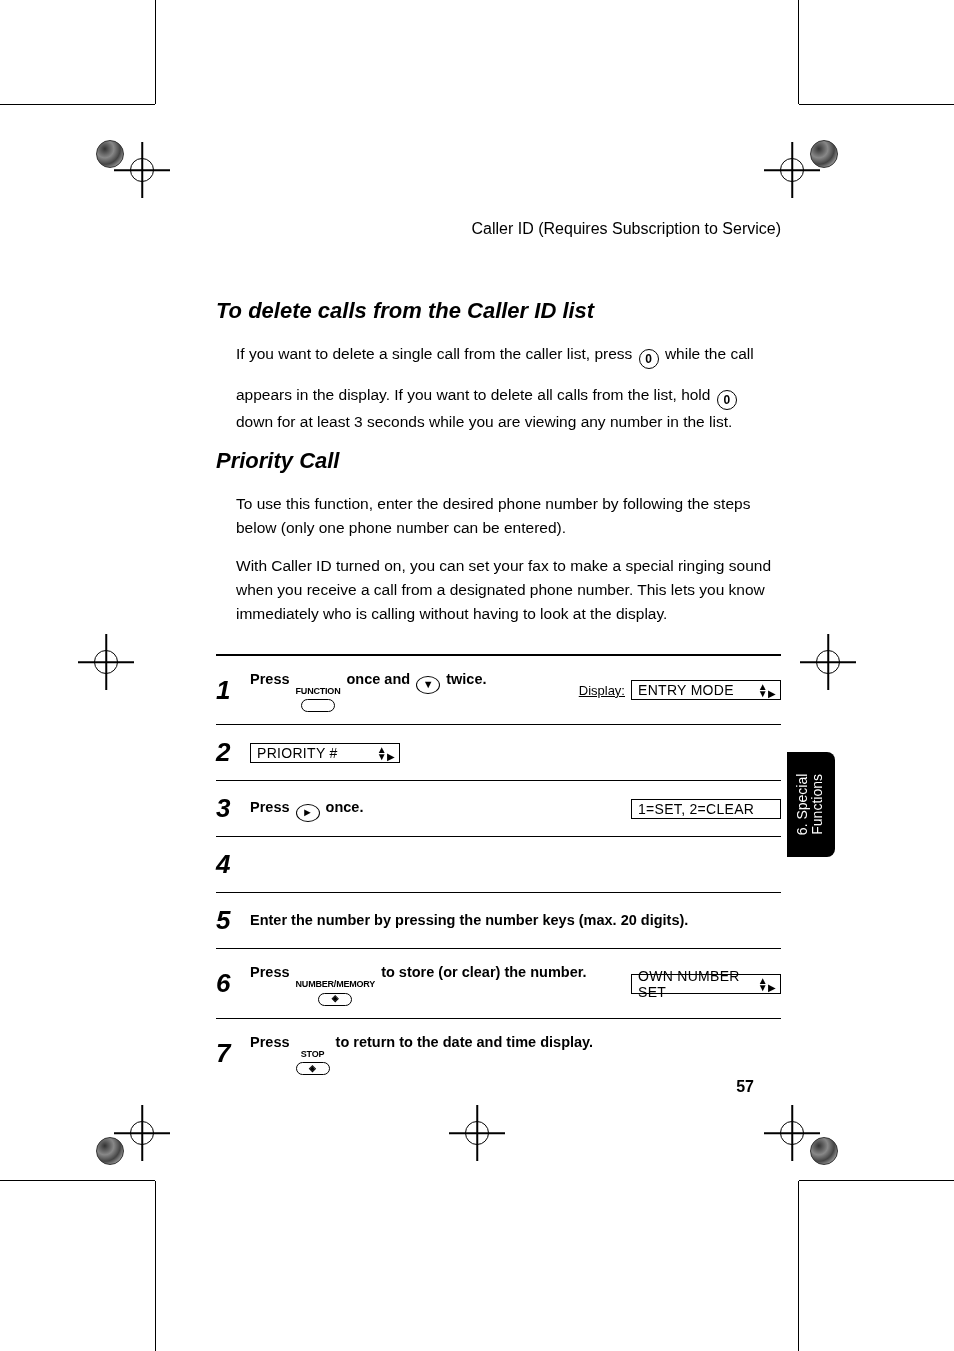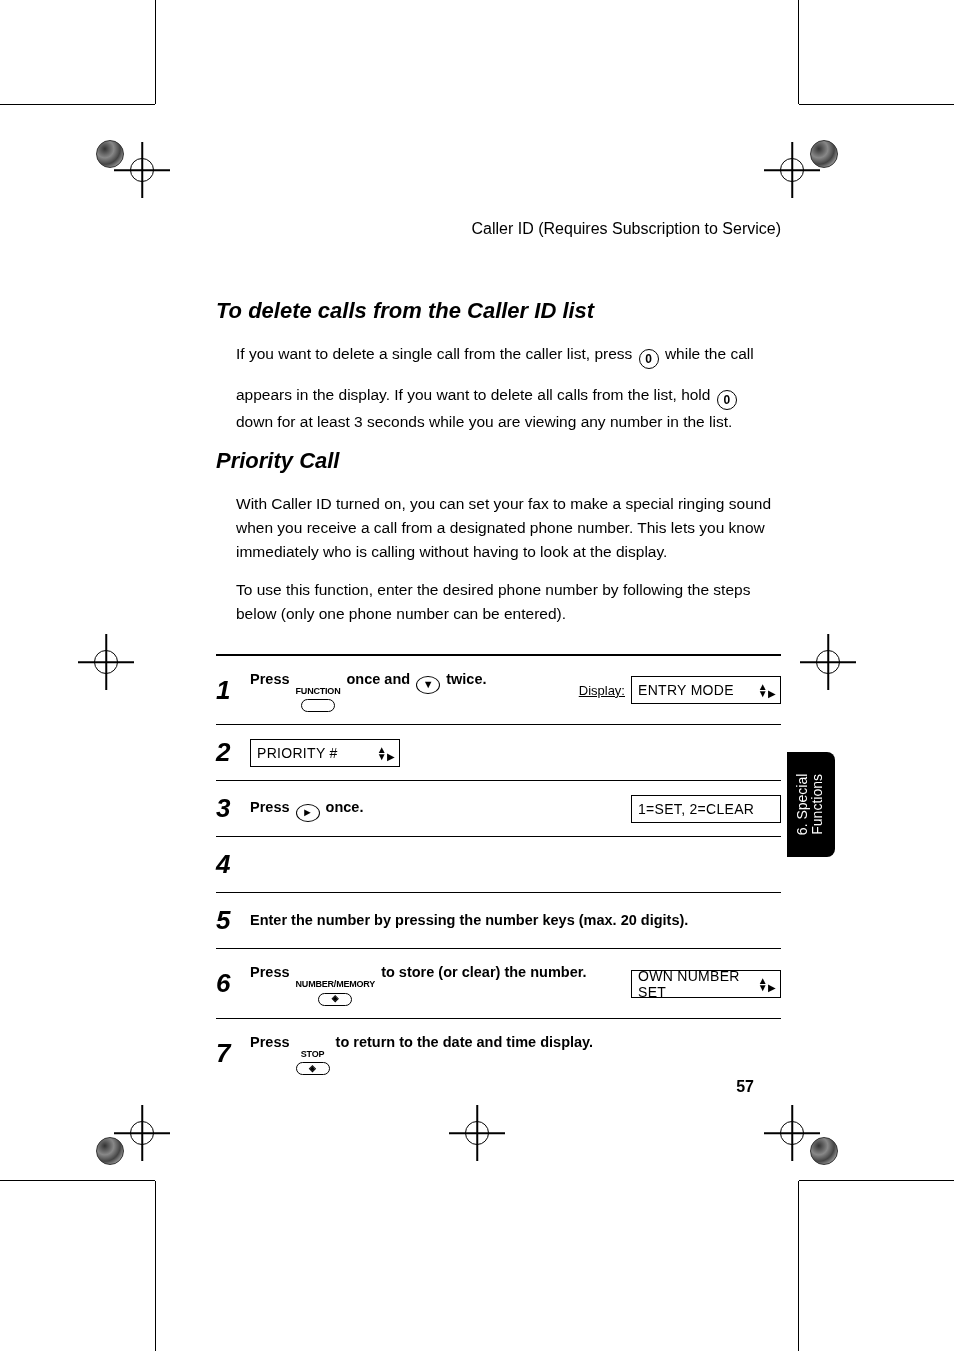--- a/index.html
+++ b/index.html
@@ -79,21 +79,21 @@
     font-weight: normal;
     margin-right: 6px;
     text-decoration: underline;
   }
   .lcd {
     display: inline-flex;
     align-items: center;
     justify-content: space-between;
     border: 1.5px solid #000;
     width: 150px;
-    height: 28px;
+    height: 20px;
     padding: 0 4px 0 6px;
     font-size: 14px;
     font-weight: normal;
     letter-spacing: 0.3px;
   }
   .lcd-arr {
     display: flex;
     flex-direction: column;
     align-items: center;
     font-size: 10px;
@@ -264,22 +264,22 @@
     </p>
     <p>
       <span>appears in the display. If you want to delete all calls from the list, hold </span>
       <span class="inline-key">0</span><br>
       <span>down for at least 3 seconds while you are viewing any number in the list.</span>
     </p>
   </div>
 
   <div class="section-heading">Priority Call</div>
   <div class="body-block">
+    <p>To use this function, enter the desired phone number by following the steps below (only one phone number can be entered).</p>
     <p>With Caller ID turned on, you can set your fax to make a special ringing sound when you receive a call from a designated phone number. This lets you know immediately who is calling without having to look at the display.</p>
-    <p>To use this function, enter the desired phone number by following the steps below (only one phone number can be entered).</p>
   </div>
 
   <div class="steps">
 
     <div class="step-row">
       <div class="step-num">1</div>
       <div class="step-body">
         <span>Press </span>
         <span class="fn-key">
           <span class="lbl">FUNCTION</span>

